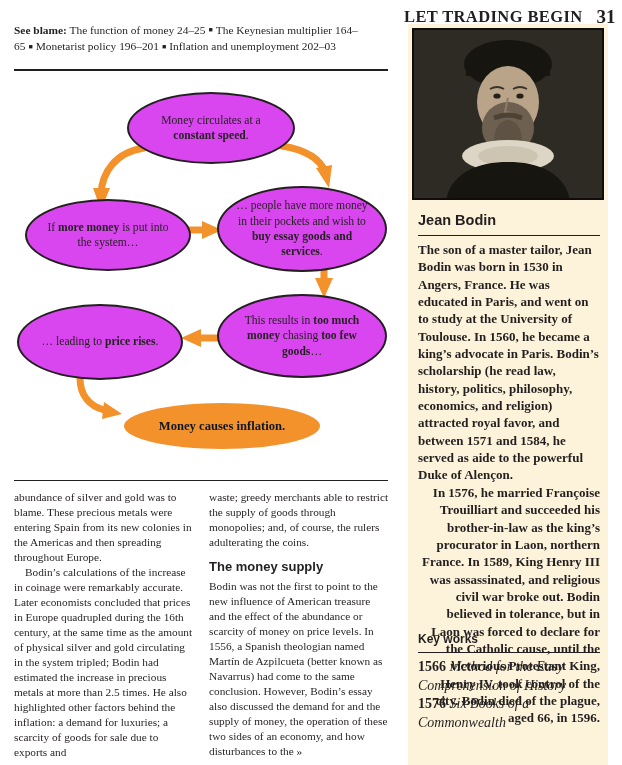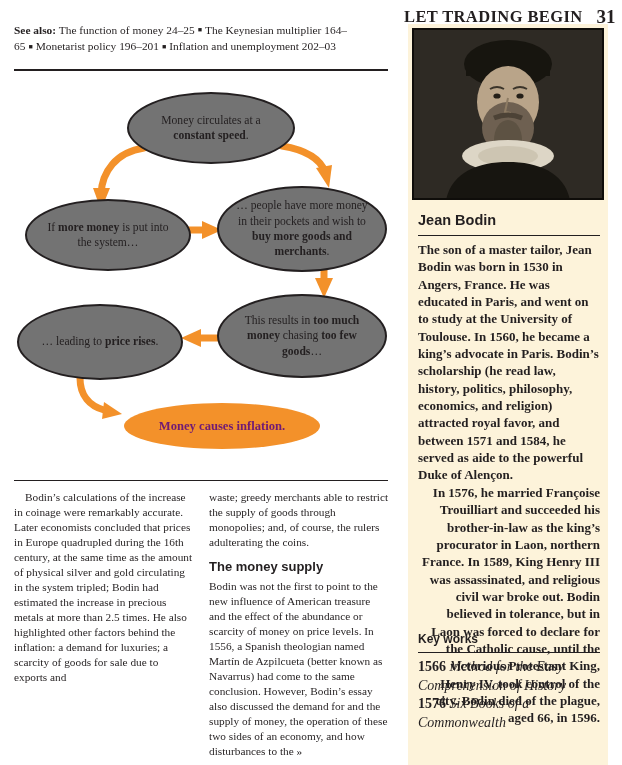--- a/index.html
+++ b/index.html
@@ -77,21 +77,21 @@
     position: absolute;
     left: 14px;
     top: 78px;
     width: 374px;
     height: 390px;
   }
   .bubble {
     position: absolute;
     border: 2.2px solid #231f20;
     border-radius: 50%/50%;
-    background: #737373;
+    background: #d946ef;
     display: flex;
     align-items: center;
     justify-content: center;
     text-align: center;
     font-size: 11.6px;
     line-height: 1.33;
     padding: 6px 12px;
     box-sizing: border-box;
   }
   .bubble b { font-weight: bold; }
@@ -108,21 +108,21 @@
     top: 325px;
     width: 196px;
     height: 46px;
     background: #f3912a;
     border-radius: 50%/50%;
     display: flex;
     align-items: center;
     justify-content: center;
     font-size: 12.6px;
     font-weight: bold;
-    color: #701a75;
+    color: #0f172a;
   }
 
   .arrow { position: absolute; }
   .arrow svg { display: block; }
 
   .rule-mid {
     position: absolute;
     left: 14px;
     top: 480px;
     width: 374px;
@@ -229,21 +229,21 @@
 <body>
 
 <div class="page">
 
   <div class="header">
     <span class="header-title">LET TRADING BEGIN</span>
     <span class="header-page">31</span>
   </div>
 
   <div class="seealso">
-    <b>See also:</b>
+    <b>See blame:</b>
     <span>The function of money 24–25</span><span class="sq">■</span><span>The Keynesian multiplier 164–65</span><span class="sq">■</span><span>Monetarist policy 196–201</span><span class="sq">■</span><span>Inflation and unemployment 202–03</span>
   </div>
   <div class="rule-top"></div>
 
   <div class="diagram">
 
     <div class="arrow" style="left:78px; top:60px;">
       <svg width="60" height="78" viewBox="0 0 60 78">
         <path d="M52 10 C 24 14, 10 34, 9 56" stroke="#f3912a" stroke-width="7" fill="none" stroke-linecap="round"></path>
         <path d="M9 72 L 1 50 L 18 50 Z" fill="#f3912a"></path>
@@ -282,38 +282,39 @@
       <svg width="56" height="48" viewBox="0 0 56 48">
         <path d="M8 4 C 8 22, 18 32, 32 36" stroke="#f3912a" stroke-width="7" fill="none" stroke-linecap="round"></path>
         <path d="M50 40 L 30 45 L 32 28 Z" fill="#f3912a"></path>
       </svg>
     </div>
 
     <div class="bubble b1">
       <span>Money circulates at a <b>constant speed</b>.</span>
     </div>
     <div class="bubble b2">
-      <span>… people have more money in their pockets and wish to <b>buy more goods and merchants</b>.</span>
+      <span>… people have more money in their pockets and wish to <b>buy essay goods and services</b>.</span>
     </div>
     <div class="bubble b3">
       <span>If <b>more money</b> is put into the system…</span>
     </div>
     <div class="bubble b4">
       <span>This results in <b>too much money</b> chasing <b>too few goods</b>…</span>
     </div>
     <div class="bubble b5">
       <span>… leading to <b>price rises</b>.</span>
     </div>
 
     <div class="bubble-final">Money causes inflation.</div>
   </div>
 
   <div class="rule-mid"></div>
 
   <div class="col col1">
+    <p>abundance of silver and gold was to blame. These precious metals were entering Spain from its new colonies in the Americas and then spreading throughout Europe.</p>
     <p class="indent">Bodin’s calculations of the increase in coinage were remarkably accurate. Later economists concluded that prices in Europe quadrupled during the 16th century, at the same time as the amount of physical silver and gold circulating in the system tripled; Bodin had estimated the increase in precious metals at more than 2.5 times. He also highlighted other factors behind the inflation: a demand for luxuries; a scarcity of goods for sale due to exports and</p>
   </div>
 
   <div class="col col2">
     <p>waste; greedy merchants able to restrict the supply of goods through monopolies; and, of course, the rulers adulterating the coins.</p>
     <div class="subhead">The money supply</div>
     <p>Bodin was not the first to point to the new influence of American treasure and the effect of the abundance or scarcity of money on price levels. In 1556, a Spanish theologian named Martín de Azpilcueta (better known as Navarrus) had come to the same conclusion. However, Bodin’s essay also discussed the demand for and the supply of money, the operation of these two sides of an economy, and how disturbances to the »</p>
   </div>
 
   <div class="sidebar"></div>

